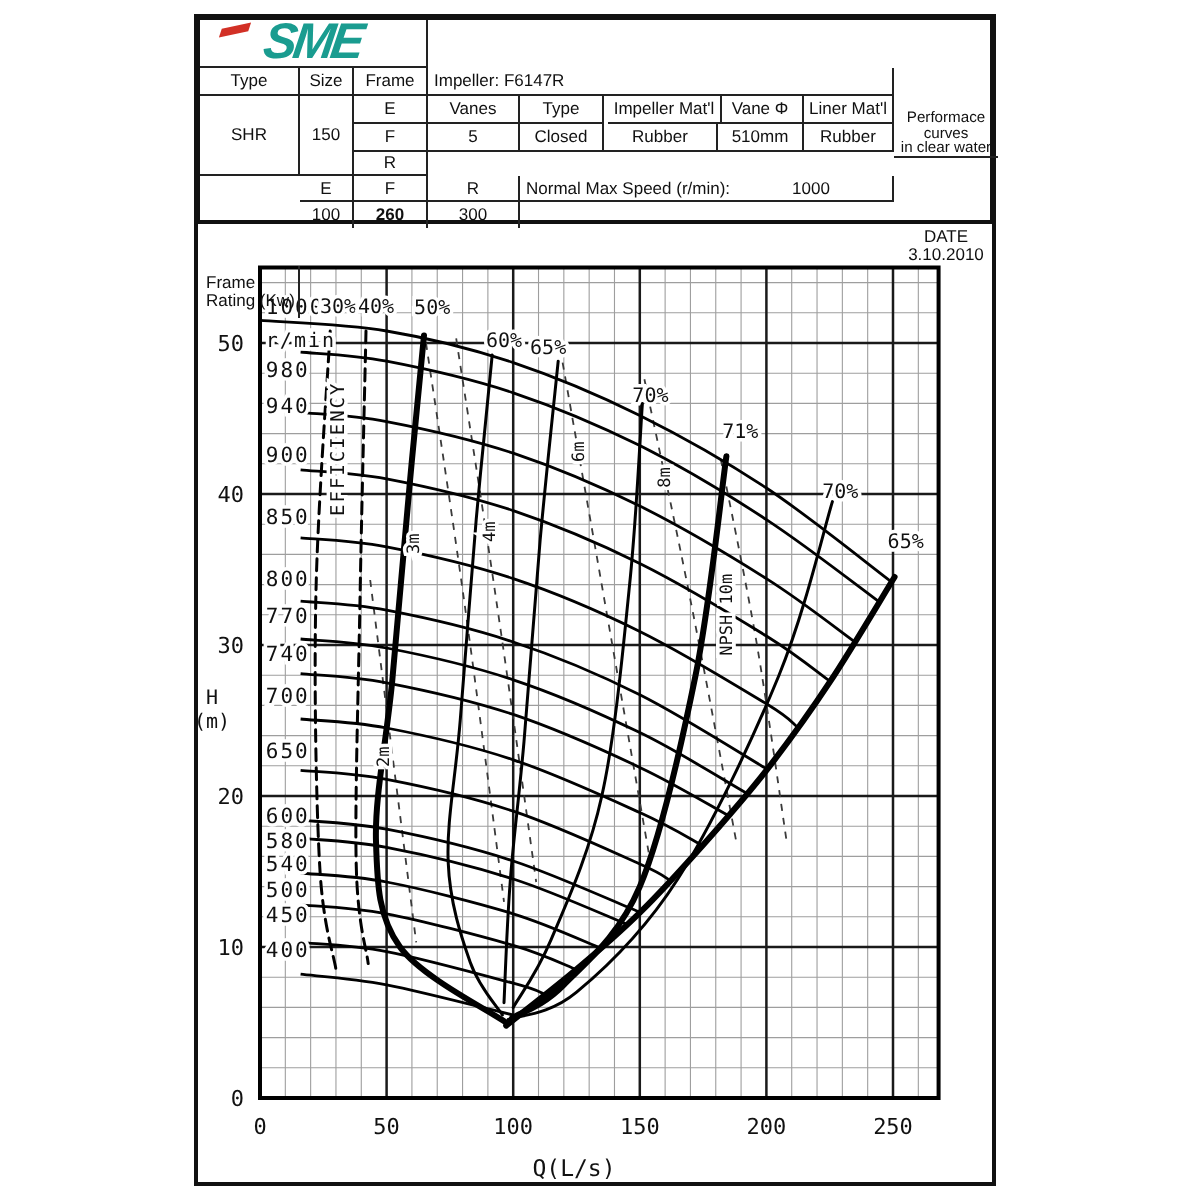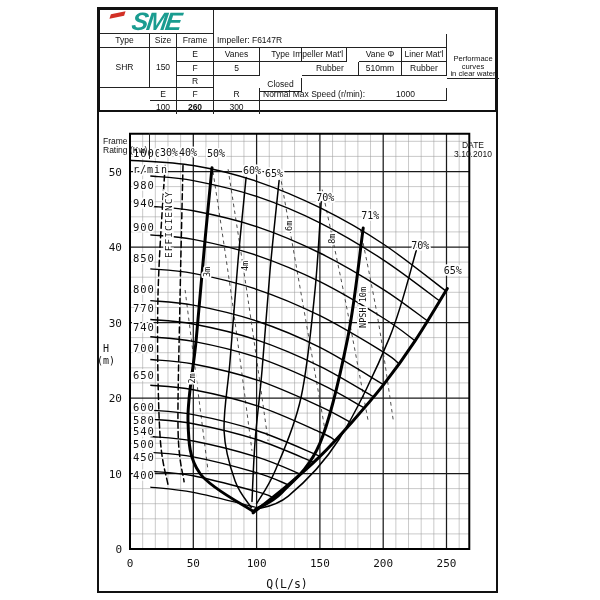--- a/index.html
+++ b/index.html
@@ -177,27 +177,27 @@
     <div class="cell br bb" style="left:0;top:24px;width:50px;height:14px;">Type</div>
     <div class="cell br bb" style="left:50px;top:24px;width:27px;height:14px;">Size</div>
     <div class="cell br bb" style="left:77px;top:24px;width:37px;height:14px;">Frame</div>
     <div class="cell br bb left" style="left:114px;top:24px;width:233px;height:14px;">Impeller: F6147R</div>
 
     <div class="cell br bb" style="left:0;top:38px;width:50px;height:40px;">SHR</div>
     <div class="cell br bb" style="left:50px;top:38px;width:27px;height:40px;">150</div>
     <div class="cell br bb" style="left:77px;top:38px;width:37px;height:14px;">E</div>
     <div class="cell br bb" style="left:114px;top:38px;width:46px;height:14px;">Vanes</div>
     <div class="cell br bb" style="left:160px;top:38px;width:42px;height:14px;">Type</div>
-    <div class="cell br bb" style="left:190px;top:38px;width:57px;height:14px;">Impeller Mat'l</div>
+    <div class="cell br bb" style="left:204px;top:38px;width:57px;height:14px;">Impeller Mat'l</div>
     <div class="cell br bb" style="left:259px;top:38px;width:43px;height:14px;">Vane Φ</div>
     <div class="cell br bb" style="left:302px;top:38px;width:45px;height:14px;">Liner Mat'l</div>
 
     <div class="cell br bb" style="left:77px;top:52px;width:37px;height:14px;">F</div>
     <div class="cell br bb" style="left:114px;top:52px;width:46px;height:14px;">5</div>
-    <div class="cell br bb" style="left:160px;top:68px;width:42px;height:14px;">Closed</div>
+    <div class="cell br bb" style="left:160px;top:52px;width:42px;height:14px;">Closed</div>
     <div class="cell br bb" style="left:202px;top:52px;width:57px;height:14px;">Rubber</div>
     <div class="cell br bb" style="left:259px;top:52px;width:43px;height:14px;">510mm</div>
     <div class="cell br bb" style="left:302px;top:52px;width:45px;height:14px;">Rubber</div>
 
     <div class="cell br bb" style="left:77px;top:66px;width:37px;height:12px;">R</div>
 
     <div class="cell br two left" style="left:0;top:78px;width:50px;height:26px;align-items:flex-start;">
       <span>Frame</span>
       <span>Rating (Kw)</span>
     </div>
@@ -205,18 +205,18 @@
     <div class="cell br bb" style="left:77px;top:78px;width:37px;height:13px;">F</div>
     <div class="cell br bb" style="left:114px;top:78px;width:46px;height:13px;">R</div>
     <div class="cell br bb" style="left:160px;top:78px;width:187px;height:13px;justify-content:flex-start;">
       <span style="padding-left:3px;">Normal Max Speed (r/min):</span>
       <span style="flex:1;text-align:center;">1000</span>
     </div>
     <div class="cell br" style="left:50px;top:91px;width:27px;height:13px;">100</div>
     <div class="cell br" style="left:77px;top:91px;width:37px;height:13px;font-weight:bold;">260</div>
     <div class="cell br" style="left:114px;top:91px;width:46px;height:13px;">300</div>
 
-    <div class="cell two" style="left:347px;top:76px;width:52px;height:38px;text-align:center;">
+    <div class="cell two" style="left:347px;top:49px;width:52px;height:38px;text-align:center;">
       <span>DATE</span>
       <span>3.10.2010</span>
     </div>
   </div>
 </div>
 
 </body></html>

